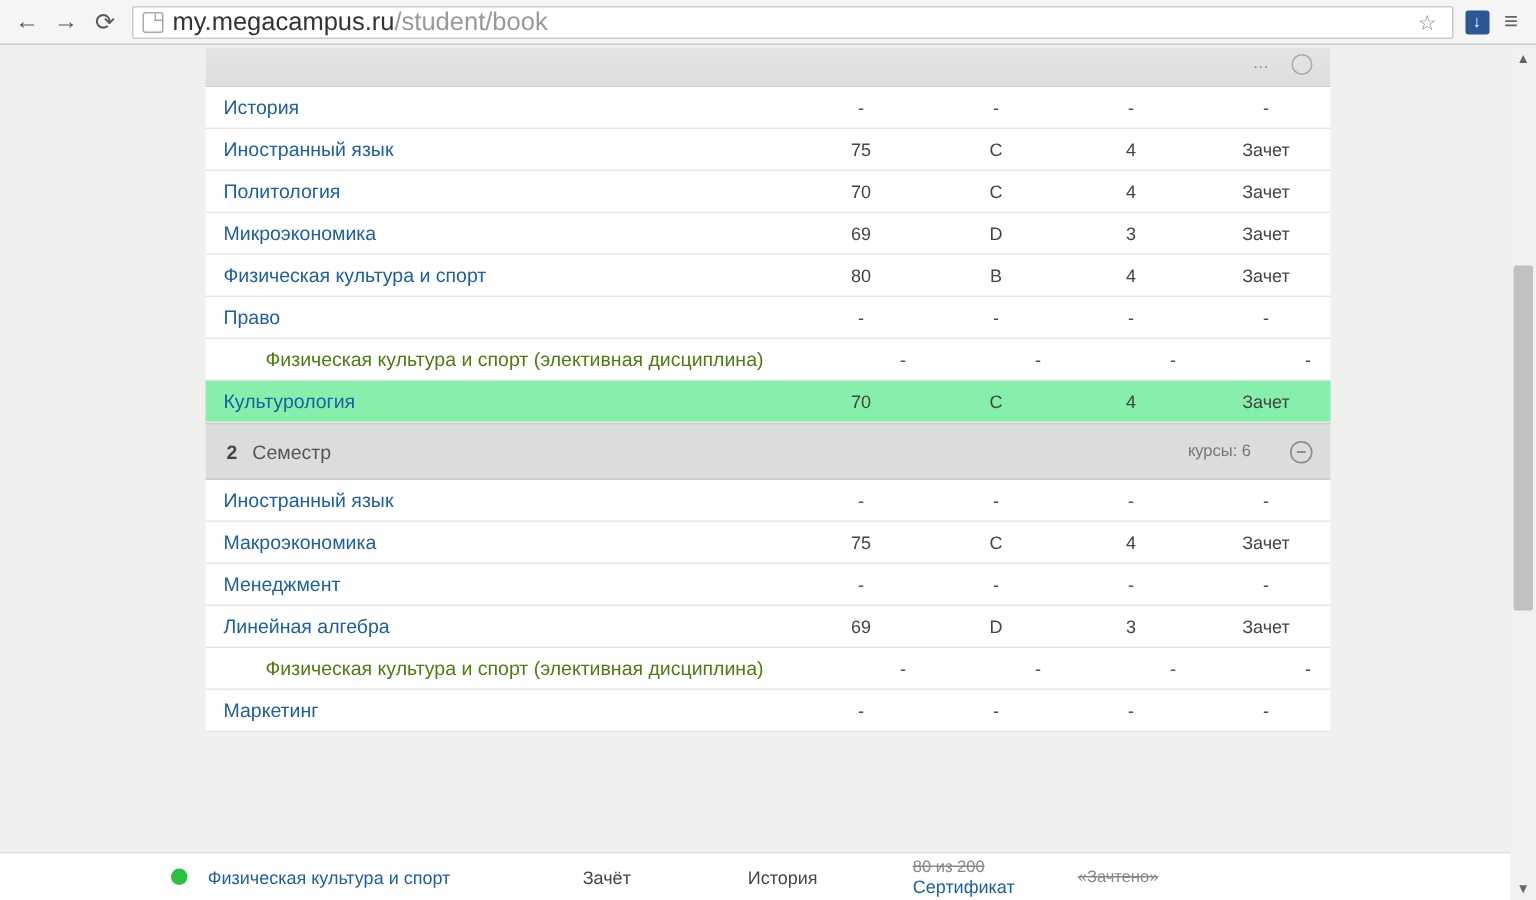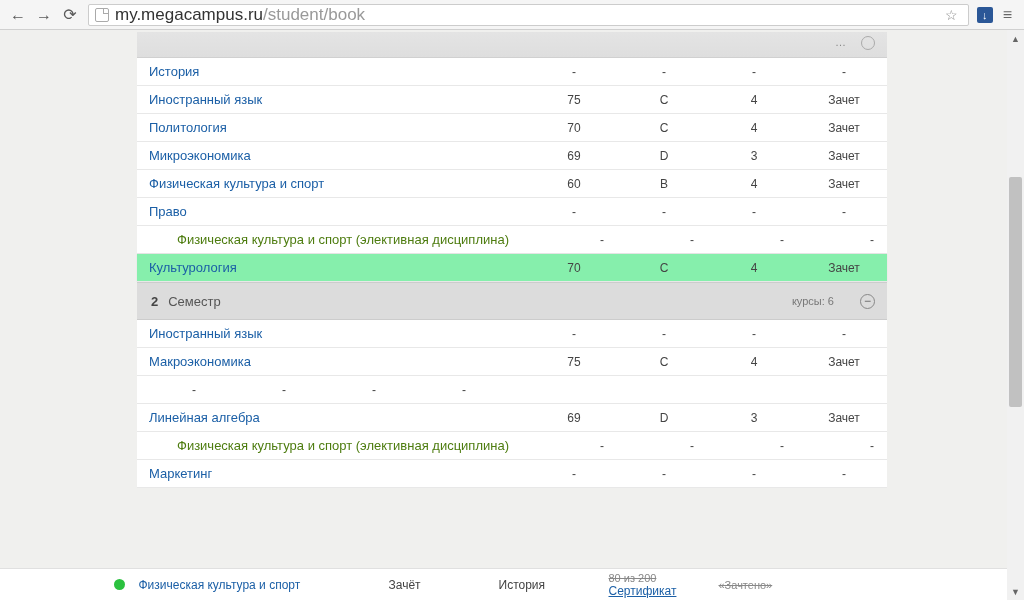--- a/index.html
+++ b/index.html
@@ -38,21 +38,21 @@
   .sem-header .label { color: #555; }
   .sem-header .courses { position: absolute; right: 53px; font-size: 11px; color: #777; }
   .sem-header .toggle { position: absolute; right: 12px; width: 15px; height: 15px; border: 1px solid #888; border-radius: 50%; display: flex; align-items: center; justify-content: center; font-size: 12px; color: #666; cursor: pointer; line-height: 1; }
   
   
   .bottom-row { position: absolute; bottom: 0; left: 0; right: 17px; height: 32px; background: #fff; border-top: 1px solid #e0e0e0; display: flex; align-items: center; justify-content: center; }
   .bottom-inner { width: 820px; display: flex; align-items: center; gap: 0; padding-left: 20px; }
   .status-dot { width: 11px; height: 11px; background: #2bc13f; border-radius: 50%; margin-right: 14px; }
   .bottom-inner .bsubj { flex: 0 0 250px; color: #1b5fa6; cursor: pointer; font-size: 12px; }
   .bottom-inner .bcol { flex: 0 0 110px; color: #444; font-size: 12px; }
-  .bottom-inner .bcol.link { color: #1b5fa6; cursor: pointer; text-decoration: underline; }
+  .bottom-inner .bcol.link { color: #1b5fa6; cursor: pointer; }
   .bottom-inner .bcol.struck { text-decoration: line-through; color: #888; font-size: 11px; }
   
   
   .fake-scroll { position: absolute; right: 0; top: 0; bottom: 0; width: 17px; background: #f1f1f1; }
   .fake-scroll .arrow { width: 17px; height: 17px; display: flex; align-items: center; justify-content: center; font-size: 9px; color: #666; cursor: pointer; }
   .fake-scroll .track { position: absolute; top: 17px; bottom: 17px; left: 0; right: 0; }
   .fake-scroll .thumb { position: absolute; left: 2px; right: 2px; top: 130px; height: 230px; background: #c1c1c1; border-radius: 2px; cursor: pointer; }
   .fake-scroll .arrow.dn { position: absolute; bottom: 0; }
 </style>
 </head>
@@ -107,21 +107,21 @@
           </div>
           <div class="row">
             <div class="subject link">Микроэкономика</div>
             <div class="col">69</div>
             <div class="col">D</div>
             <div class="col">3</div>
             <div class="col">Зачет</div>
           </div>
           <div class="row">
             <div class="subject link">Физическая культура и спорт</div>
-            <div class="col">60</div>
+            <div class="col">80</div>
             <div class="col">B</div>
             <div class="col">4</div>
             <div class="col">Зачет</div>
           </div>
           <div class="row">
             <div class="subject link">Право</div>
             <div class="col">-</div>
             <div class="col">-</div>
             <div class="col">-</div>
             <div class="col">-</div>
@@ -158,20 +158,21 @@
             <div class="col">-</div>
           </div>
           <div class="row">
             <div class="subject link">Макроэкономика</div>
             <div class="col">75</div>
             <div class="col">C</div>
             <div class="col">4</div>
             <div class="col">Зачет</div>
           </div>
           <div class="row">
+            <div class="subject link">Менеджмент</div>
             <div class="col">-</div>
             <div class="col">-</div>
             <div class="col">-</div>
             <div class="col">-</div>
           </div>
           <div class="row">
             <div class="subject link">Линейная алгебра</div>
             <div class="col">69</div>
             <div class="col">D</div>
             <div class="col">3</div>

